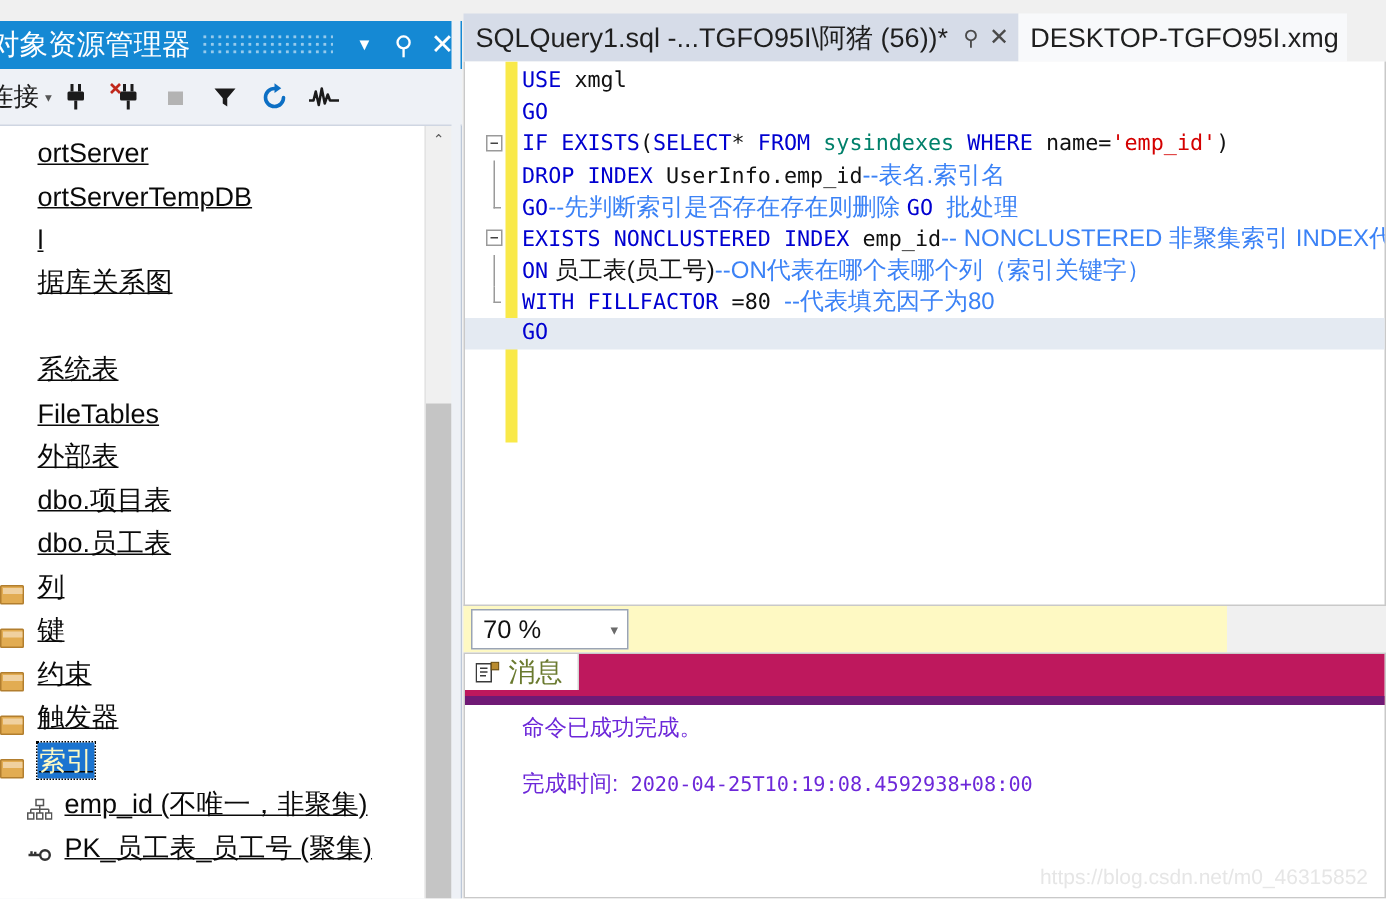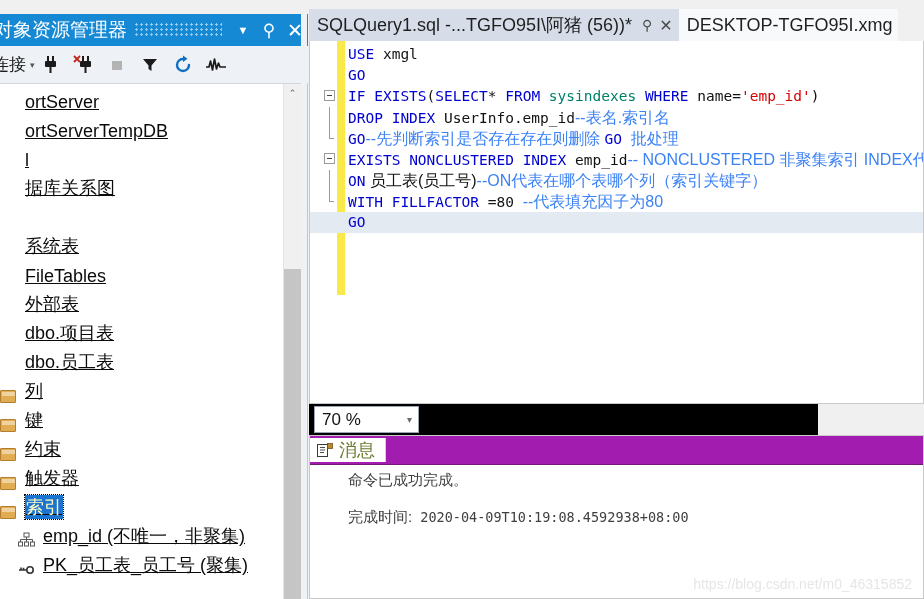--- a/index.html
+++ b/index.html
@@ -231,21 +231,21 @@
   .fold-line.end { height: 11px; }
   .fold-line.end:after {
     content:""; position:absolute; left:0; top:10px;
     width: 5px; height: 1px; background:#9a9a9a;
   }
 
   .zoom-bar {
     position: absolute;
     left: 0; top: 404px;
     width: 509px; height: 31px;
-    background: #000000;
+    background: #fef9c3;
   }
   .zoom-select {
     position: absolute;
     left: 5px; top: 2px;
     width: 105px; height: 27px;
     background: #ffffff;
     border: 1px solid #9aa4b4;
     box-sizing: border-box;
     display: flex;
     align-items: center;
@@ -259,39 +259,39 @@
   .results-pane {
     position: absolute;
     left: 0; top: 435px;
     width: 615px; height: 164px;
     background: #ffffff;
     border: 1px solid #c9c9c9;
     box-sizing: border-box;
   }
   .msg-tabstrip {
     height: 28px;
-    background: #a21caf;
-    display: flex;
-    align-items: center;
-    border-bottom: 1px solid #701a75;
+    background: #be185d;
+    display: flex;
+    align-items: flex-start;
+    border-bottom: 6px solid #701a75;
   }
   .msg-tab {
     display: flex; align-items: center;
     background: #ffffff;
     padding: 0 10px 0 7px;
     font-size: 18px;
     color: #6a7a2f;
     border-right: 1px solid #d4d4d4;
   }
   .msg-tab .ic { margin-right: 6px; display:flex; }
   .msg-body {
     padding: 6px 0 0 38px;
     font-family: "DejaVu Sans Mono", monospace;
     font-size: 13.5px;
-    color: #404040;
+    color: #6d28d9;
   }
   .msg-body .zh { font-family: "Liberation Sans", sans-serif; font-size: 15px; }
   .msg-line { height: 23px; white-space: nowrap; }
   .msg-gap { height: 14px; }
 
   .watermark {
     position: absolute;
     right: 11px; bottom: 6px;
     font-size: 14px;
     color: #e6e6e6;
@@ -556,20 +556,20 @@
             </svg>
           </span>
           <span>消息</span>
         </div>
       </div>
       <div class="msg-body">
         <div class="msg-line zh">命令已成功完成。</div>
         <div class="msg-gap"></div>
         <div class="msg-line">
           <span class="zh">完成时间:</span>
-          <span>2020-04-09T10:19:08.4592938+08:00</span>
+          <span>2020-04-25T10:19:08.4592938+08:00</span>
         </div>
       </div>
       <div class="watermark">https://blog.csdn.net/m0_46315852</div>
     </div>
 
   </div>
 </div>
 
 </body></html>

